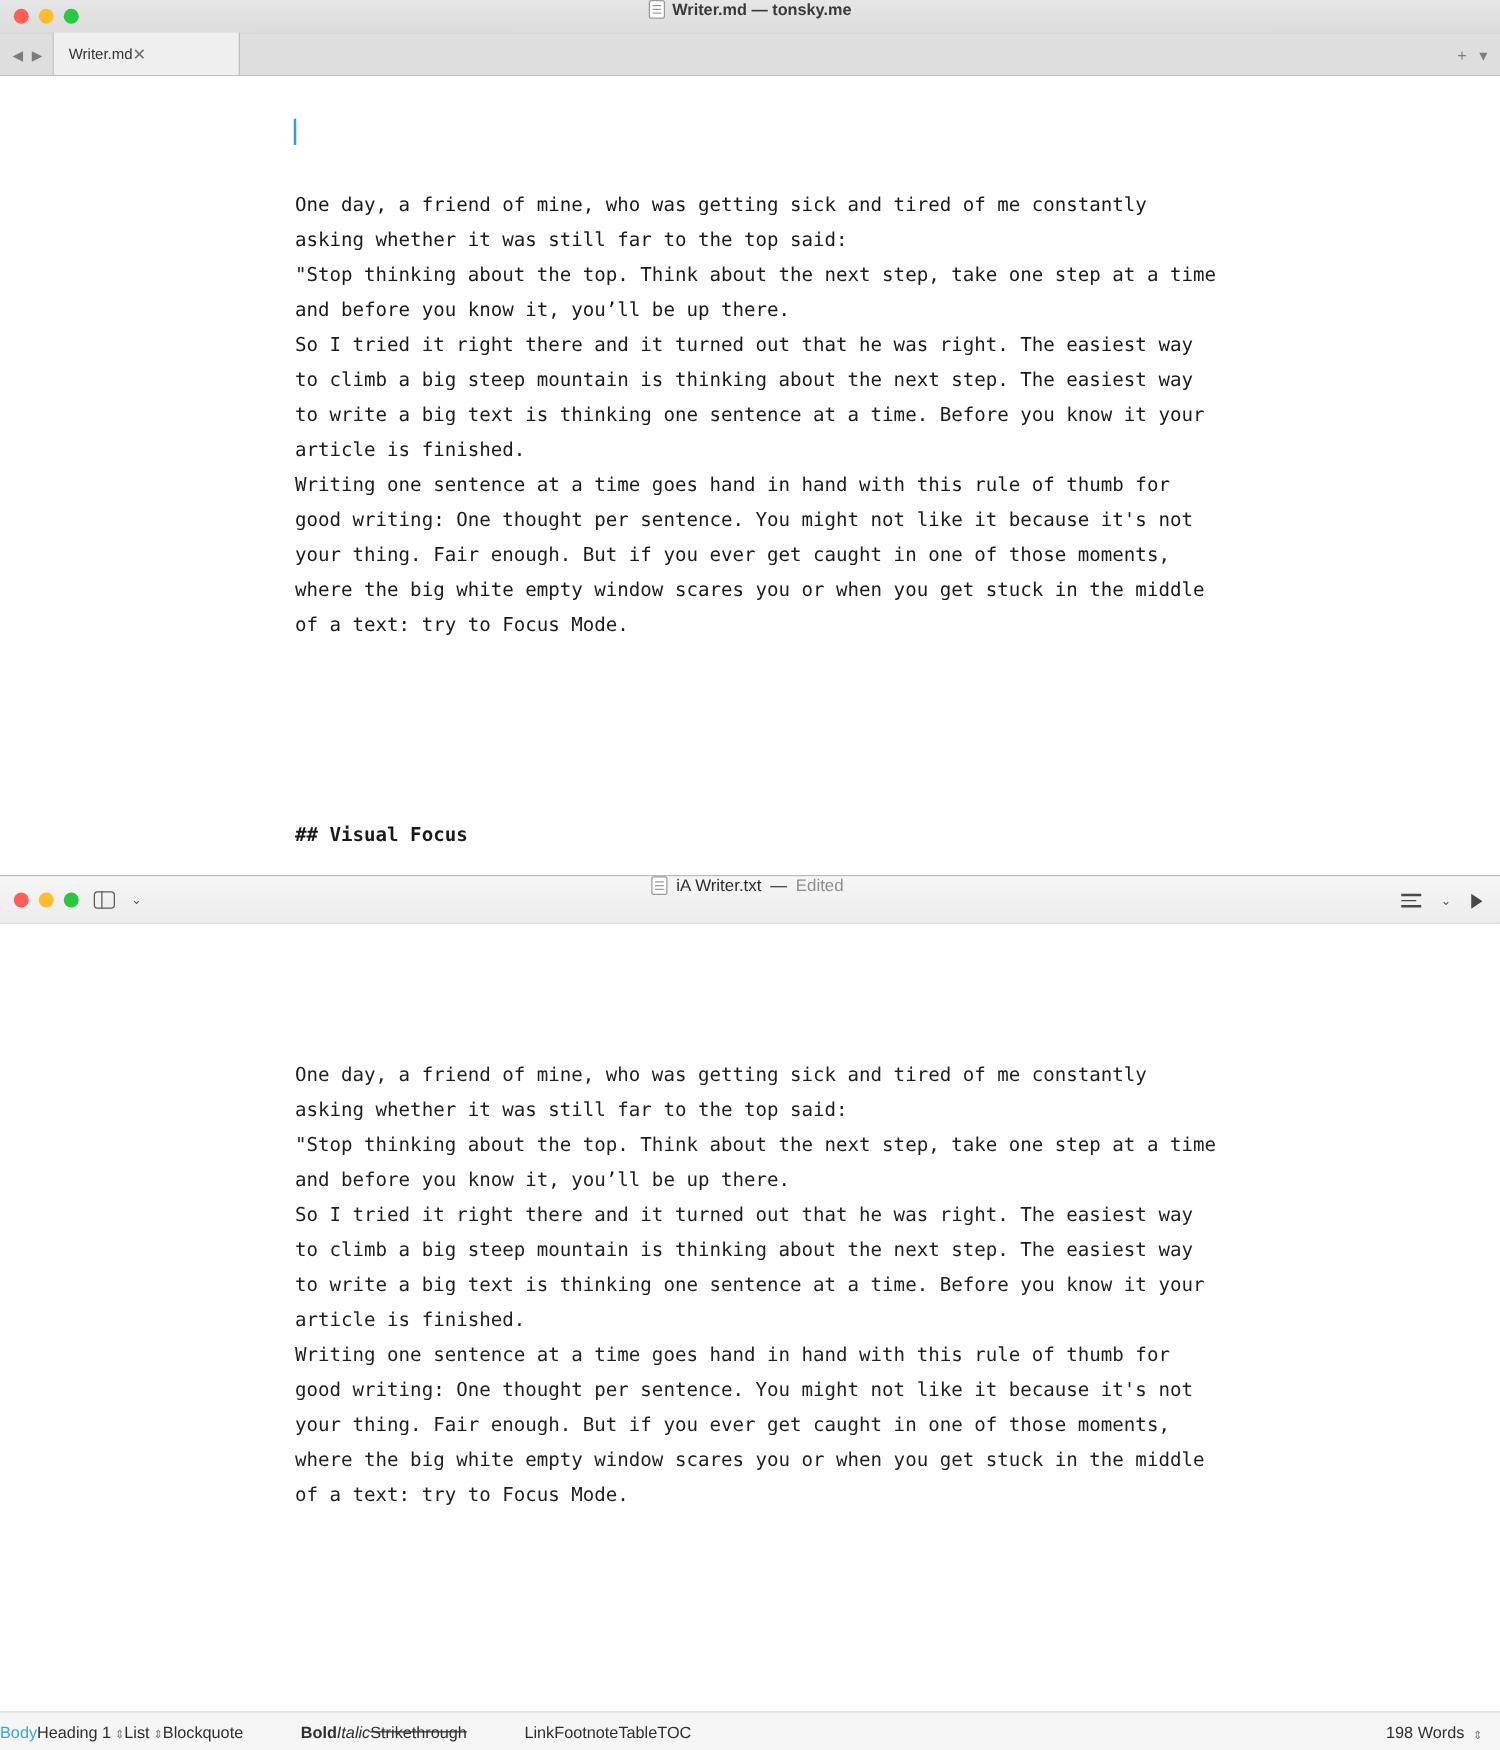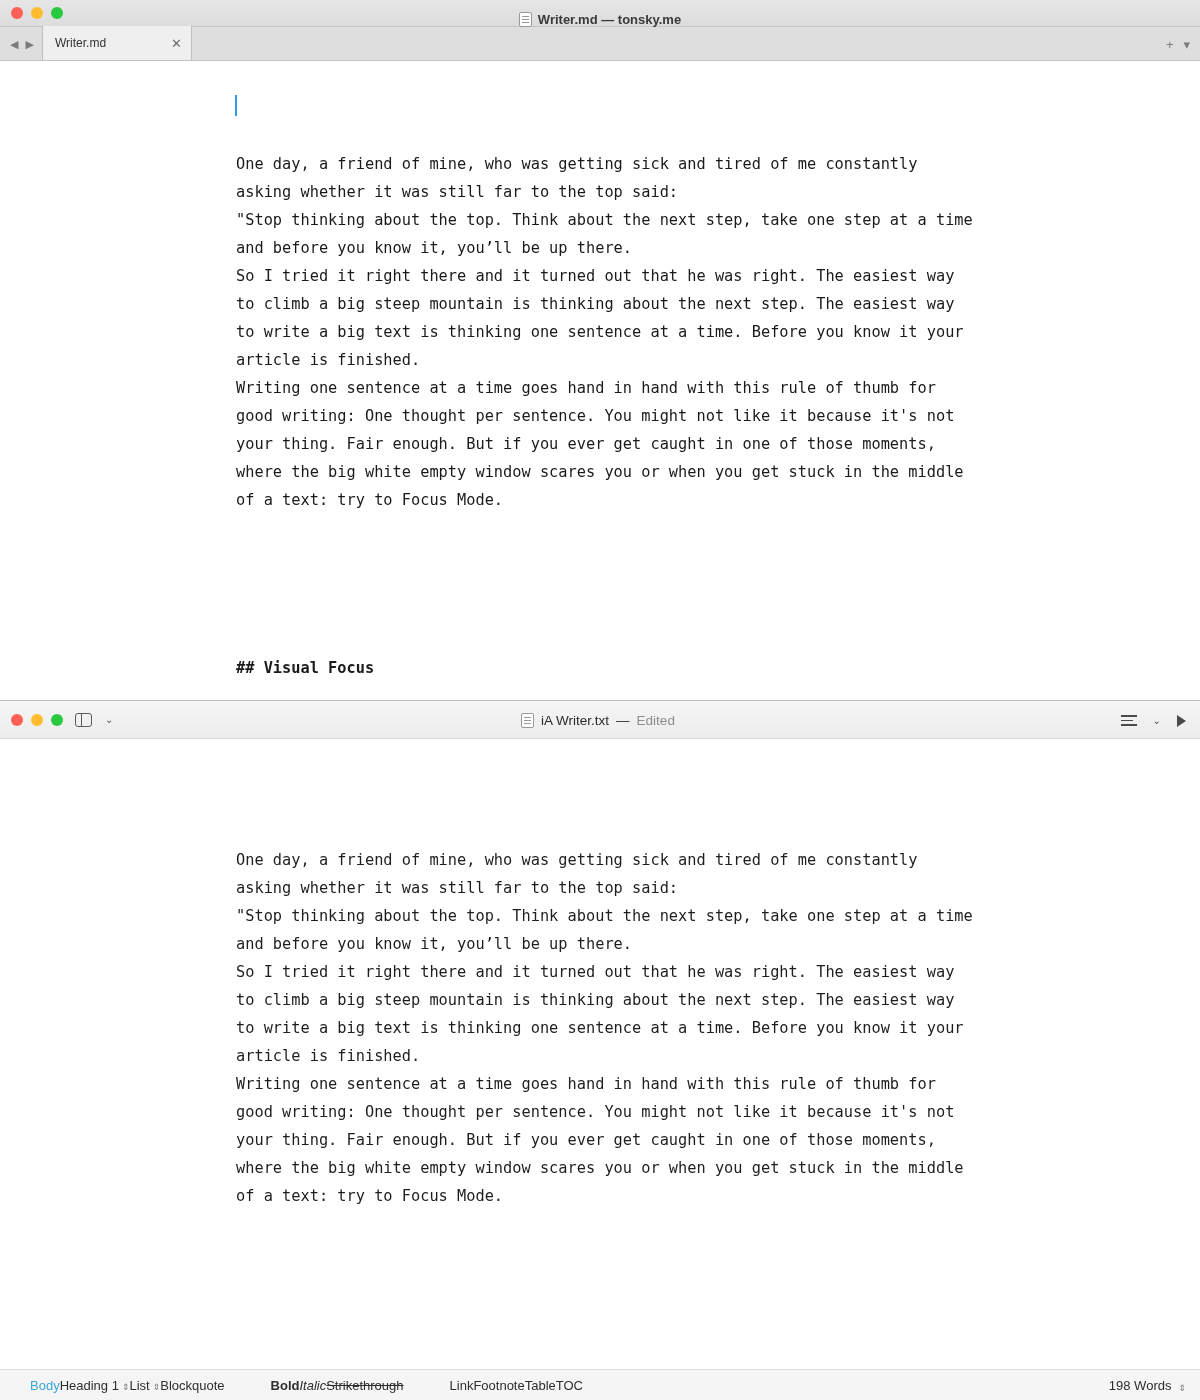--- a/index.html
+++ b/index.html
@@ -22,21 +22,21 @@
     border-bottom: 1px solid #c6c6c6;
     display: flex; align-items: center;
   }
   .traffic { display: flex; gap: 8px; margin-left: 11px; }
   .tl { width: 12px; height: 12px; border-radius: 50%; }
   .tl.red { background: #ff5f57; }
   .tl.yellow { background: #febc2e; }
   .tl.green { background: #28c840; }
   .w1-title {
     position: absolute; left: 0; right: 0; top: 0; height: 27px;
-    display: flex; align-items: flex-end; justify-content: center;
+    display: flex; align-items: flex-start; justify-content: center;
     font-size: 13px; font-weight: bold; color: #3a3a3a; gap: 6px;
     pointer-events: none;
   }
   .doc-ic {
     width: 13px; height: 15px; background: #ffffff;
     border: 1px solid #9a9a9a; border-radius: 2px; position: relative;
     display: inline-block; vertical-align: middle;
   }
   .doc-ic::before {
     content: ""; position: absolute; left: 2px; top: 3px; right: 2px; height: 1px;
@@ -44,21 +44,21 @@
   }
 
   .w1-tabbar {
     height: 34px; background: #dedede; border-bottom: 1px solid #c0c0c0;
     display: flex; align-items: flex-end; position: relative;
   }
   .tabnav { display: flex; gap: 7px; align-items: center; padding: 0 8px 9px 10px; color: #7c7c7c; font-size: 11px; }
   .tab {
     width: 150px; height: 34px; background: #efefef;
     border-left: 1px solid #c0c0c0; border-right: 1px solid #c0c0c0;
-    display: flex; align-items: center; justify-content: space-between;
+    display: flex; align-items: center; 
     padding: 0 9px 0 12px; font-size: 12px; color: #333;
   }
   .tab-close { color: #6e6e6e; font-size: 13px; line-height: 1; }
   .tabbar-right {
     position: absolute; right: 10px; bottom: 8px;
     display: flex; gap: 10px; color: #7d7d7d; font-size: 13px; align-items: center;
   }
 
   .w1-body {
     position: absolute; top: 61px; left: 0; right: 0; bottom: 24px;
@@ -108,21 +108,21 @@
   .sidebar-ic {
     width: 17px; height: 14px; border: 1.4px solid #5b5b5b; border-radius: 3px;
     position: relative;
   }
   .sidebar-ic::before {
     content: ""; position: absolute; left: 5px; top: -1px; bottom: -1px; width: 1.4px; background: #5b5b5b;
   }
   .chev { color: #555; font-size: 10px; }
   .w2-title {
     position: absolute; left: 0; right: 4px; top: 0; height: 39px;
-    display: flex; align-items: center; justify-content: center; gap: 7px;
+    display: flex; align-items: flex-start; justify-content: center; gap: 7px;
     font-size: 13.5px; color: #2c2c2c; pointer-events: none;
   }
   .w2-edited { color: #8d8d8d; }
   .w2-right {
     position: absolute; right: 14px; top: 0; height: 39px;
     display: flex; align-items: center; gap: 16px; color: #4a4a4a;
   }
   .lines-ic { display: flex; flex-direction: column; gap: 3px; }
   .lines-ic i { display: block; width: 16px; height: 1.6px; background: #4a4a4a; }
   .lines-ic i:nth-child(2) { width: 12px; }
@@ -140,21 +140,21 @@
   }
   .w2-h2 { font-weight: bold; position: relative; }
   .w2-h2 .hashes { position: absolute; left: -36px; color: #1e1e1e; }
 
   .w2-toolbar {
     position: absolute; left: 0; right: 0; bottom: 0; height: 31px;
     background: #f5f5f5; border-top: 1px solid #dcdcdc;
     display: flex; align-items: center; font-size: 13px; color: #2e2e2e;
   }
   .tb-item { padding: 0 0 0 0; white-space: nowrap; }
-  .tb-item.first { margin-left: 30px; }
+  .tb-item.first { margin-left: 0; }
   .tb-item.active { color: #3aa6d8; }
   .tb-item.bold { font-weight: bold; }
   .tb-item.italic { font-style: italic; }
   .tb-item.strike { text-decoration: line-through; }
   .tb-gap { margin-left: 46px; }
   .stepper { font-size: 9px; margin-left: 3px; color: #777; }
   .tb-right { margin-left: auto; margin-right: 14px; display: flex; align-items: flex-end; gap: 4px; }
 </style>
 </head>
 <body>

